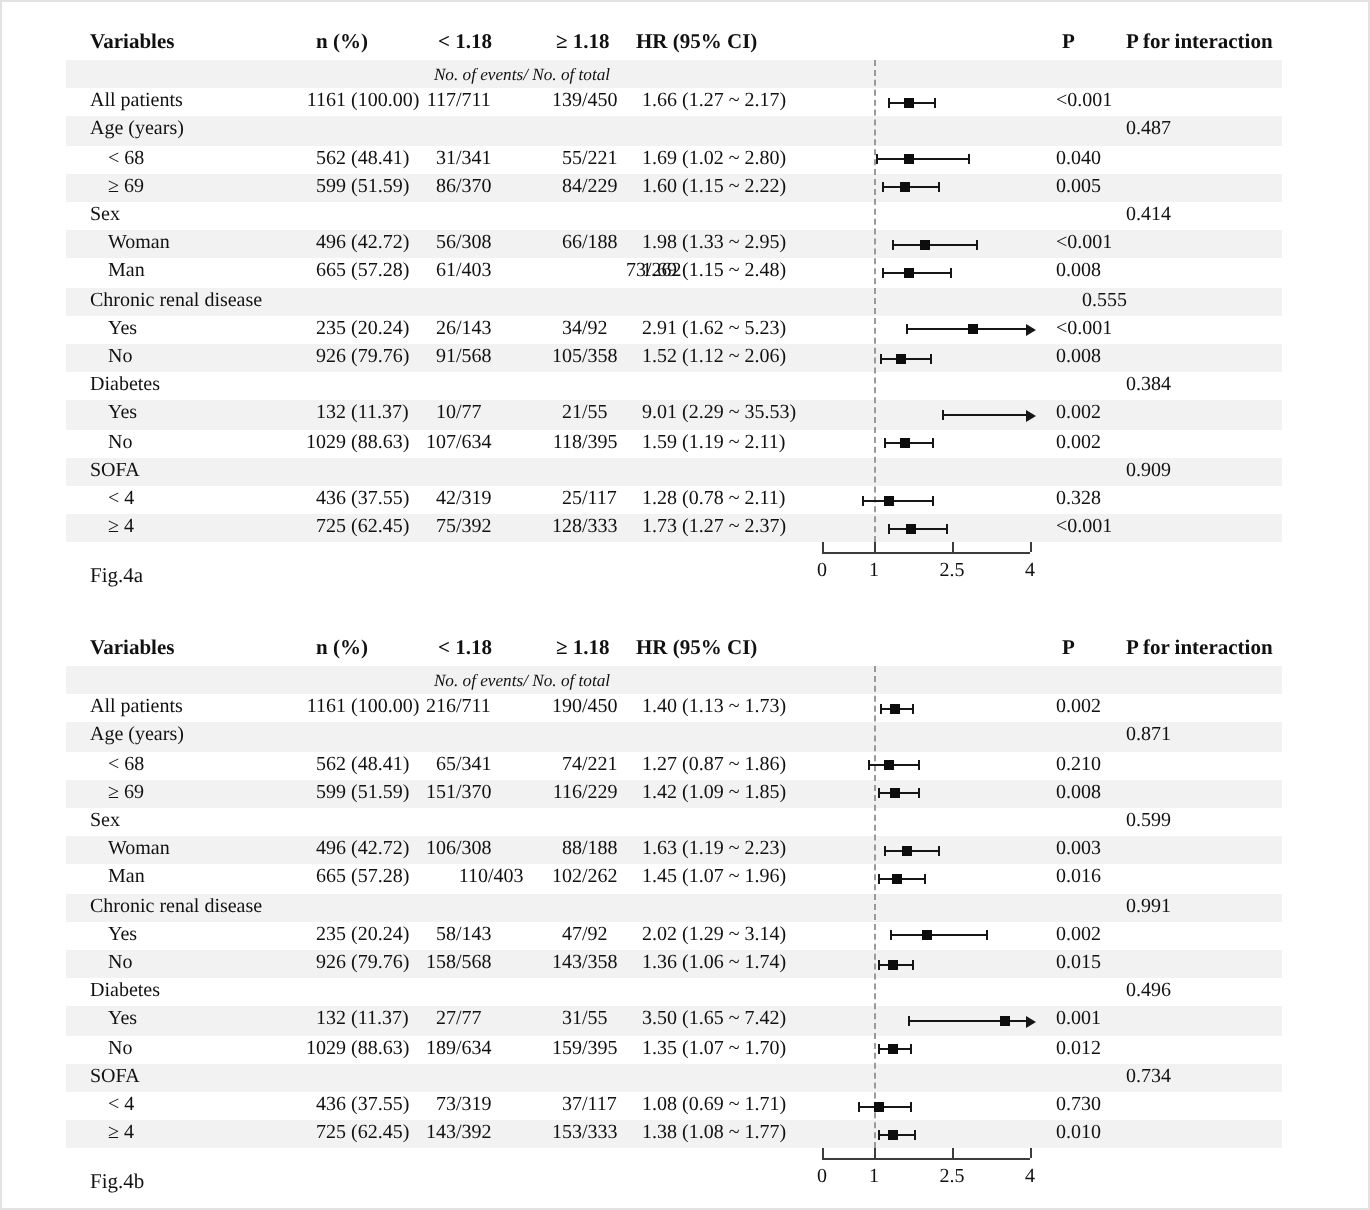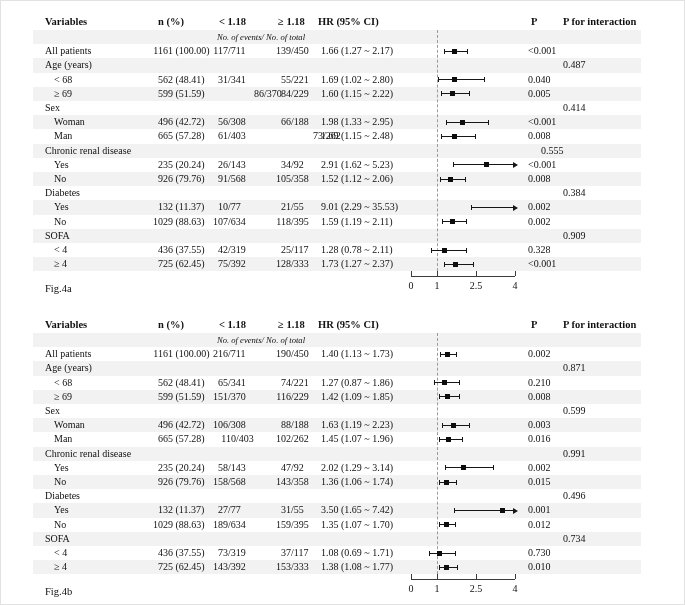--- a/index.html
+++ b/index.html
@@ -76,21 +76,21 @@
         <span class="cell" style="left: 21px;">&lt; 68</span>
         <span class="cell" style="left: 118px;"><span class="numbox" style="width: 22px;">562</span><span> (48.41)</span></span>
         <span class="cell" style="left: 180px;"><span class="numbox" style="width: 15px;">31</span><span>/341</span></span>
         <span class="cell" style="left: 243px;"><span class="numbox" style="width: 15px;">55</span><span>/221</span></span>
         <span class="cell" style="left: 288px;">1.69 (1.02 ~ 2.80)</span>
         <span class="cell" style="left: 495px;">0.040</span>
       </div>
       <div class="row shade" style="left: 32px; top: 85.8px; width: 608px; height: 14.2px;">
         <span class="cell" style="left: 21px;">≥ 69</span>
         <span class="cell" style="left: 118px;"><span class="numbox" style="width: 22px;">599</span><span> (51.59)</span></span>
-        <span class="cell" style="left: 180px;"><span class="numbox" style="width: 15px; margin-left: 36px;">86</span><span>/370</span></span>
+        <span class="cell" style="left: 180px;"><span class="numbox" style="width: 15px;">86</span><span>/370</span></span>
         <span class="cell" style="left: 243px;"><span class="numbox" style="width: 15px;">84</span><span>/229</span></span>
         <span class="cell" style="left: 288px;">1.60 (1.15 ~ 2.22)</span>
         <span class="cell" style="left: 495px;">0.005</span>
       </div>
       <div class="row" style="left: 32px; top: 100px; width: 608px; height: 14.2px;">
         <span class="cell" style="left: 12px;">Sex</span>
         <span class="cell" style="left: 530px;">0.414</span>
       </div>
       <div class="row shade" style="left: 32px; top: 114.2px; width: 608px; height: 14.2px;">
         <span class="cell" style="left: 21px;">Woman</span>
@@ -272,21 +272,21 @@
         <span class="cell" style="left: 21px;">Woman</span>
         <span class="cell" style="left: 118px;"><span class="numbox" style="width: 22px;">496</span><span> (42.72)</span></span>
         <span class="cell" style="left: 180px;"><span class="numbox" style="width: 15px;">106</span><span>/308</span></span>
         <span class="cell" style="left: 243px;"><span class="numbox" style="width: 15px;">88</span><span>/188</span></span>
         <span class="cell" style="left: 288px;">1.63 (1.19 ~ 2.23)</span>
         <span class="cell" style="left: 495px;">0.003</span>
       </div>
       <div class="row" style="left: 32px; top: 431.4px; width: 608px; height: 14.2px;">
         <span class="cell" style="left: 21px;">Man</span>
         <span class="cell" style="left: 118px;"><span class="numbox" style="width: 22px;">665</span><span> (57.28)</span></span>
-        <span class="cell" style="left: 188px;"><span class="numbox" style="width: 15px;">110</span><span>/403</span></span>
+        <span class="cell" style="left: 196px;"><span class="numbox" style="width: 15px;">110</span><span>/403</span></span>
         <span class="cell" style="left: 243px;"><span class="numbox" style="width: 15px;">102</span><span>/262</span></span>
         <span class="cell" style="left: 288px;">1.45 (1.07 ~ 1.96)</span>
         <span class="cell" style="left: 495px;">0.016</span>
       </div>
       <div class="row shade" style="left: 32px; top: 445.6px; width: 608px; height: 14.2px;">
         <span class="cell" style="left: 12px;">Chronic renal disease</span>
         <span class="cell" style="left: 530px;">0.991</span>
       </div>
       <div class="row" style="left: 32px; top: 459.8px; width: 608px; height: 14.2px;">
         <span class="cell" style="left: 21px;">Yes</span>

